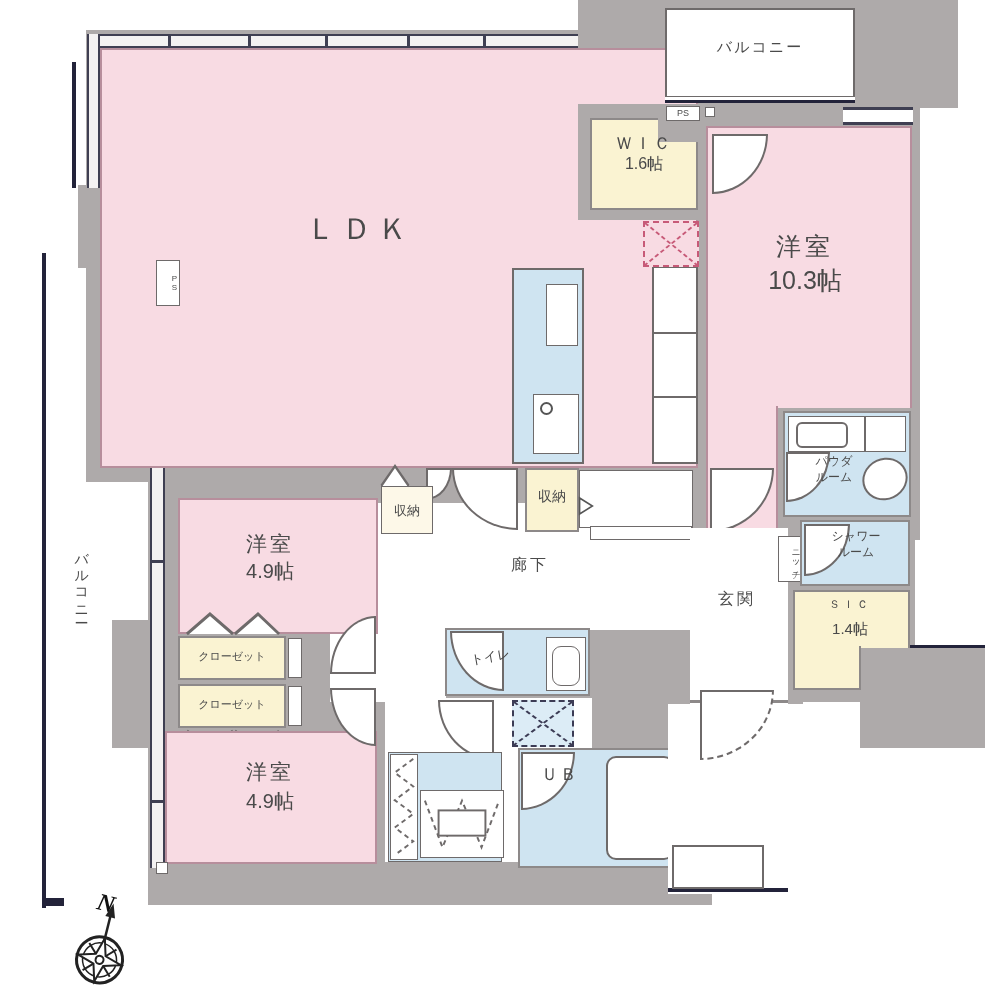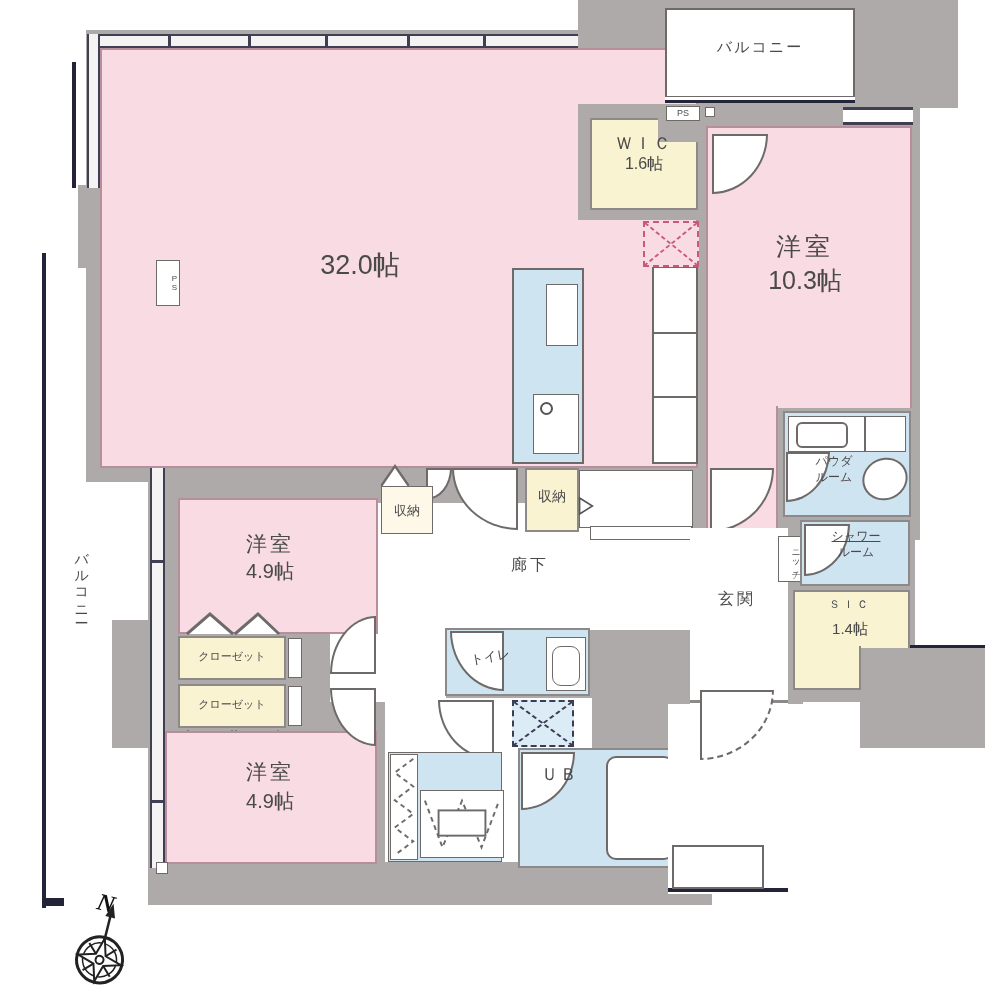--- a/index.html
+++ b/index.html
@@ -54,21 +54,21 @@
   <div class="a navy" style="left:72px;top:62px;width:4px;height:126px;"></div>
   <div class="a win winV" style="left:87px;top:34px;width:13px;height:154px;"></div>
   <div class="a win winV" style="left:150px;top:268px;width:15px;height:600px;"></div>
   <div class="a tick" style="left:150px;top:390px;width:15px;height:3px;"></div>
   <div class="a tick" style="left:150px;top:560px;width:15px;height:3px;"></div>
   <div class="a tick" style="left:150px;top:800px;width:15px;height:3px;"></div>
   <div class="a navy" style="left:42px;top:253px;width:4px;height:655px;"></div>
   <div class="a navy" style="left:42px;top:898px;width:22px;height:8px;"></div>
 
   <div class="a room pink" style="left:100px;top:48px;width:598px;height:420px;"></div>
-  <div class="a lbl" style="left:280px;top:250px;width:160px;font-size:27px;">32.0帖</div>
+  <div class="a lbl" style="left:280px;top:212px;width:160px;font-size:30px;letter-spacing:6px;">ＬＤＫ</div>
 
   <div class="a fix2 blue" style="left:512px;top:268px;width:72px;height:196px;background:#cfe4f1;"></div>
   <div class="a fix" style="left:546px;top:284px;width:32px;height:62px;"></div>
   <div class="a fix" style="left:533px;top:394px;width:46px;height:60px;"></div>
   <div class="a" style="left:540px;top:402px;width:13px;height:13px;border:2px solid #555;border-radius:50%;background:#fff;"></div>
   <div class="a fix2" style="left:652px;top:266px;width:46px;height:198px;">
     <div style="position:absolute;left:0;top:33%;width:100%;border-top:2px solid #6e6a6a;"></div>
     <div style="position:absolute;left:0;top:66%;width:100%;border-top:2px solid #6e6a6a;"></div>
   </div>
   <div class="a xbox" style="left:643px;top:221px;width:56px;height:46px;">
@@ -165,21 +165,21 @@
   <div class="a room blue" style="left:783px;top:411px;width:128px;height:106px;"></div>
   <div class="a fix" style="left:788px;top:416px;width:118px;height:36px;"></div>
   <div class="a fix2" style="left:796px;top:422px;width:52px;height:26px;border-radius:6px;"></div>
   <div class="a" style="left:864px;top:416px;width:2px;height:36px;background:#6e6a6a;"></div>
   <div class="a fix2" style="left:862px;top:458px;width:46px;height:42px;border-radius:50%;transform:rotate(-25deg);"></div>
   <div class="a arc br" style="left:786px;top:452px;width:44px;height:50px;"></div>
   <div class="a lbl" style="left:790px;top:455px;width:88px;font-size:12px;">パウダ</div>
   <div class="a lbl" style="left:790px;top:471px;width:88px;font-size:12px;">ルーム</div>
   <div class="a room blue" style="left:800px;top:520px;width:110px;height:66px;"></div>
   <div class="a arc br" style="left:804px;top:524px;width:46px;height:52px;"></div>
-  <div class="a lbl" style="left:806px;top:530px;width:100px;font-size:12px;text-decoration:underline;">シャワー</div>
+  <div class="a lbl" style="left:806px;top:530px;width:100px;font-size:12px;">シャワー</div>
   <div class="a lbl" style="left:806px;top:546px;width:100px;font-size:12px;">ルーム</div>
   <div class="a room yellow" style="left:793px;top:590px;width:117px;height:58px;border-bottom:none;"></div>
   <div class="a room yellow" style="left:793px;top:646px;width:68px;height:44px;border-top:none;"></div>
   <div class="a lbl" style="left:800px;top:598px;width:100px;font-size:11px;letter-spacing:3px;">ＳＩＣ</div>
   <div class="a lbl" style="left:800px;top:620px;width:100px;font-size:15px;">1.4帖</div>
 
   <div class="a room pink" style="left:178px;top:498px;width:200px;height:136px;"></div>
   <div class="a lbl" style="left:215px;top:532px;width:110px;font-size:21px;letter-spacing:3px;">洋室</div>
   <div class="a lbl" style="left:215px;top:560px;width:110px;font-size:20px;">4.9帖</div>
   <div class="a arc tl" style="left:330px;top:616px;width:46px;height:58px;"></div>

